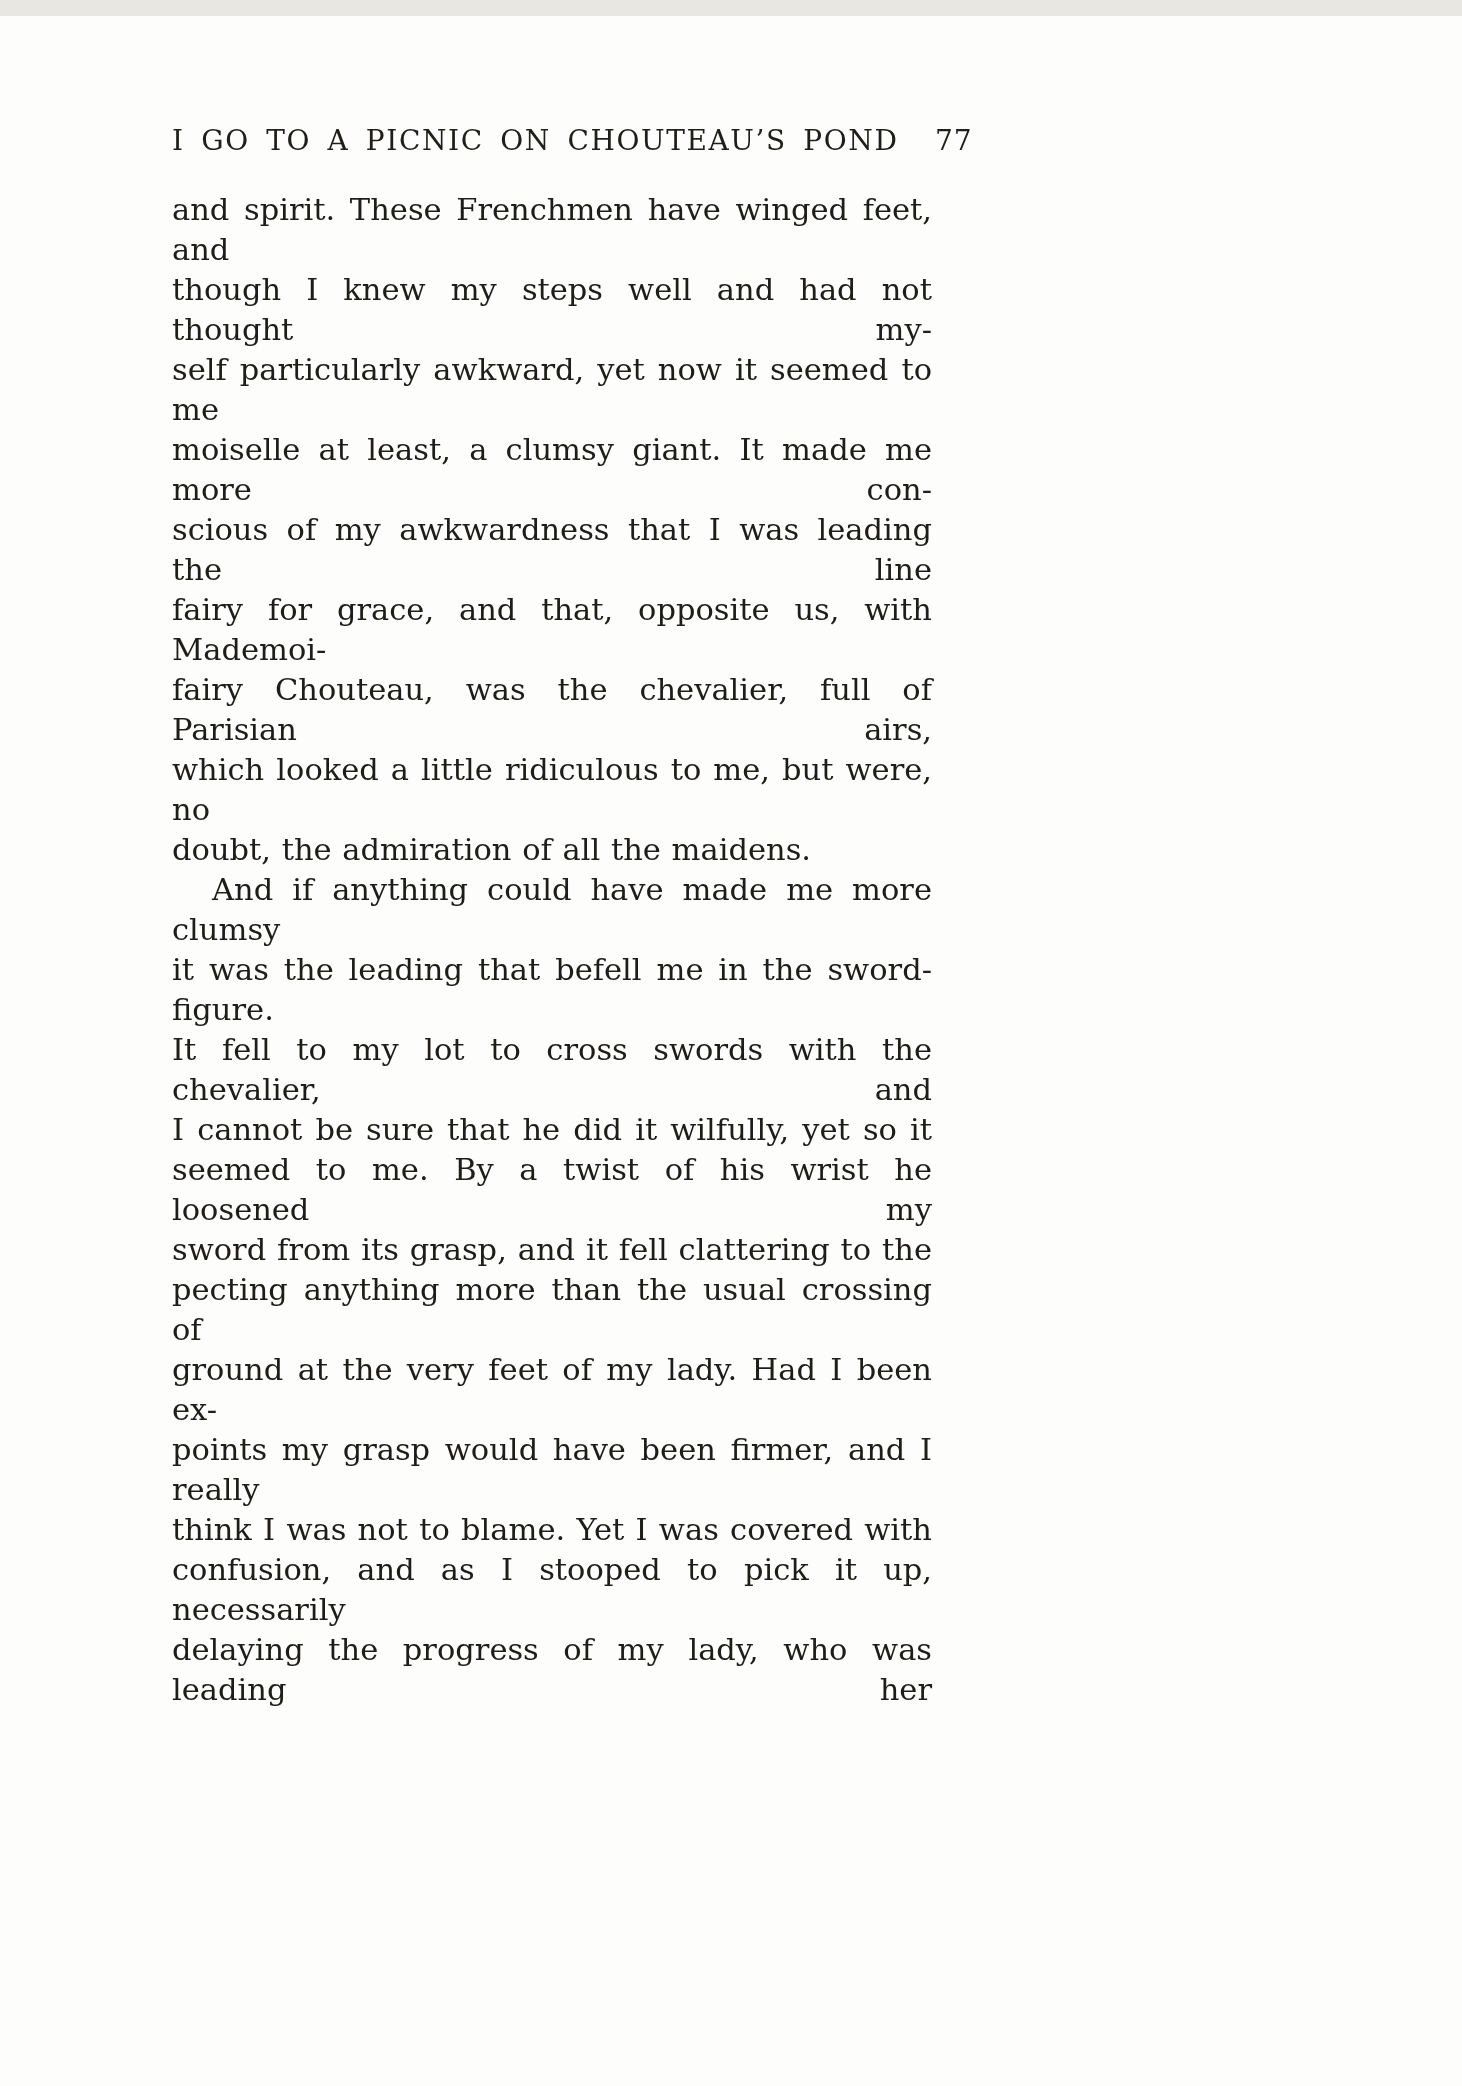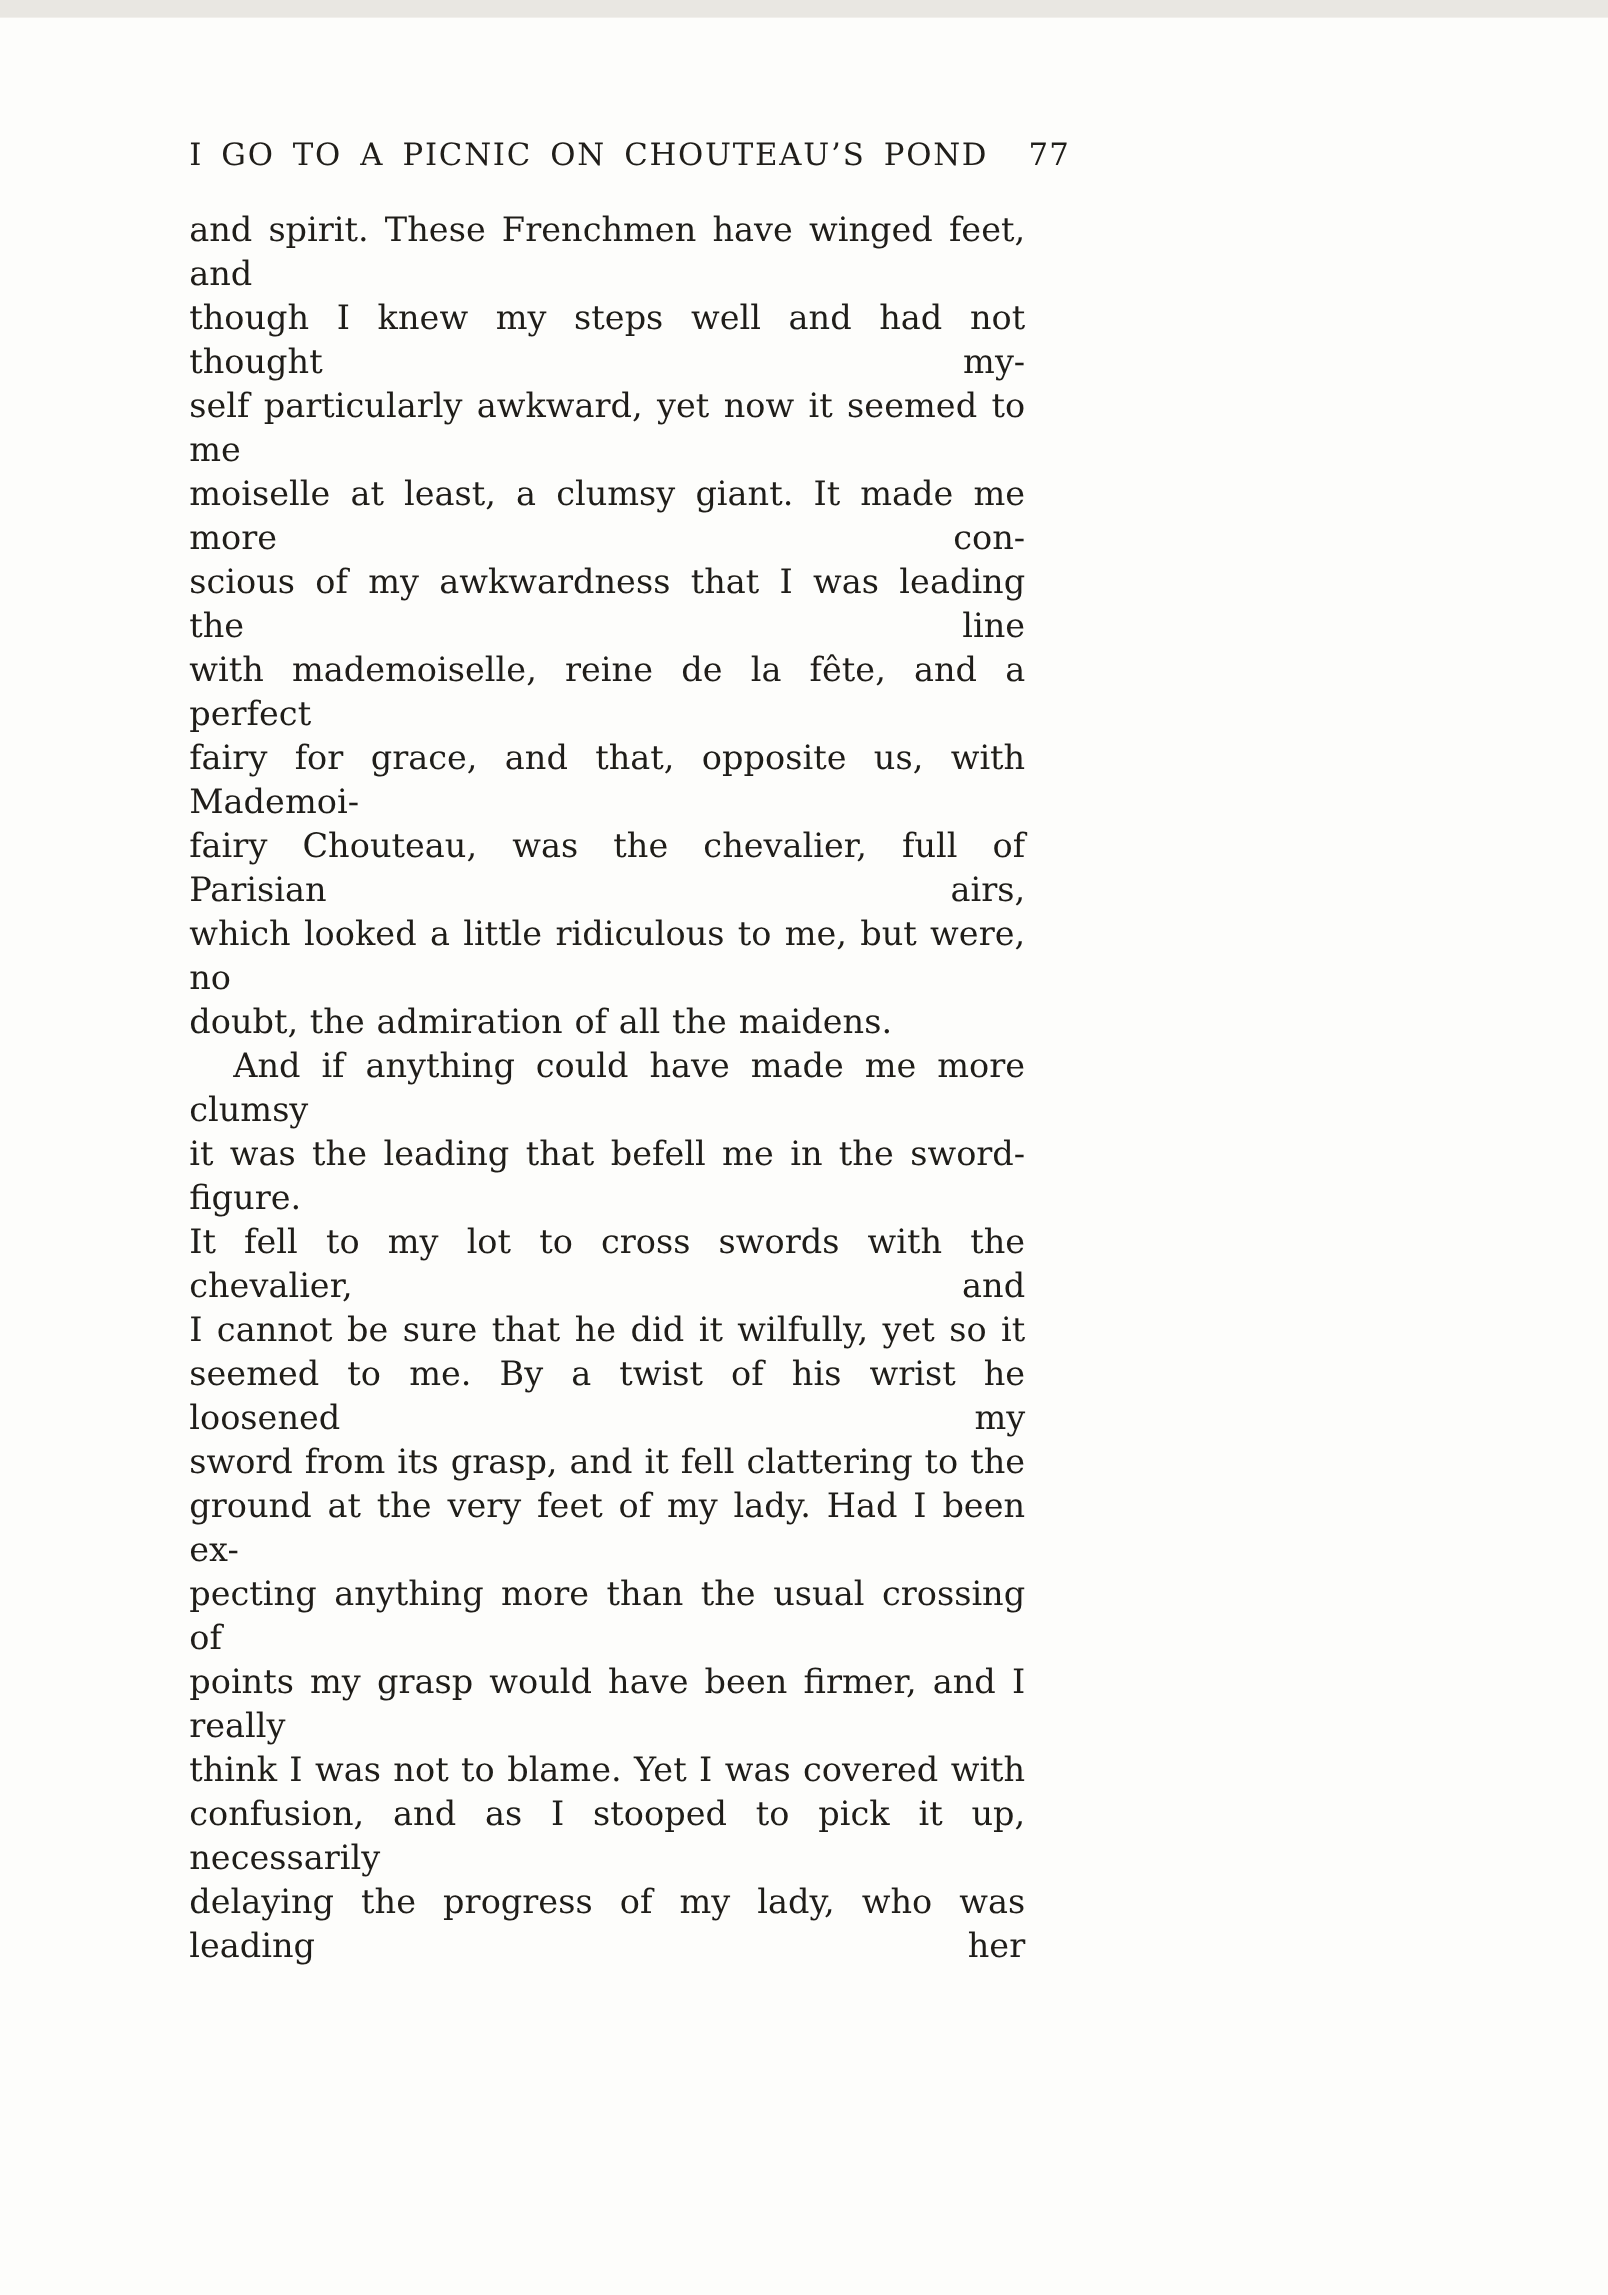--- a/index.html
+++ b/index.html
@@ -69,36 +69,35 @@
   </div>
 
   <div class="text-block">
 
     <div class="para">
       <div class="line">and spirit. These Frenchmen have winged feet, and</div>
       <div class="line">though I knew my steps well and had not thought my-</div>
       <div class="line">self particularly awkward, yet now it seemed to me</div>
       <div class="line">moiselle at least, a clumsy giant. It made me more con-</div>
       <div class="line">scious of my awkwardness that I was leading the line</div>
-      <div class="line">with mademoiselle, reine de la fête, and a perfect</div>
       <div class="line">fairy for grace, and that, opposite us, with Mademoi-</div>
       <div class="line">fairy Chouteau, was the chevalier, full of Parisian airs,</div>
       <div class="line">which looked a little ridiculous to me, but were, no</div>
       <div class="line last">doubt, the admiration of all the maidens.</div>
     </div>
 
     <div class="para">
       <div class="line indent">And if anything could have made me more clumsy</div>
       <div class="line">it was the leading that befell me in the sword-figure.</div>
       <div class="line">It fell to my lot to cross swords with the chevalier, and</div>
       <div class="line">I cannot be sure that he did it wilfully, yet so it</div>
       <div class="line">seemed to me. By a twist of his wrist he loosened my</div>
       <div class="line">sword from its grasp, and it fell clattering to the</div>
+      <div class="line">pecting anything more than the usual crossing of</div>
       <div class="line">ground at the very feet of my lady. Had I been ex-</div>
-      <div class="line">pecting anything more than the usual crossing of</div>
       <div class="line">points my grasp would have been firmer, and I really</div>
       <div class="line">think I was not to blame. Yet I was covered with</div>
       <div class="line">confusion, and as I stooped to pick it up, necessarily</div>
       <div class="line">delaying the progress of my lady, who was leading her</div>
 
     </div>
 
   </div>
 
 </div>

